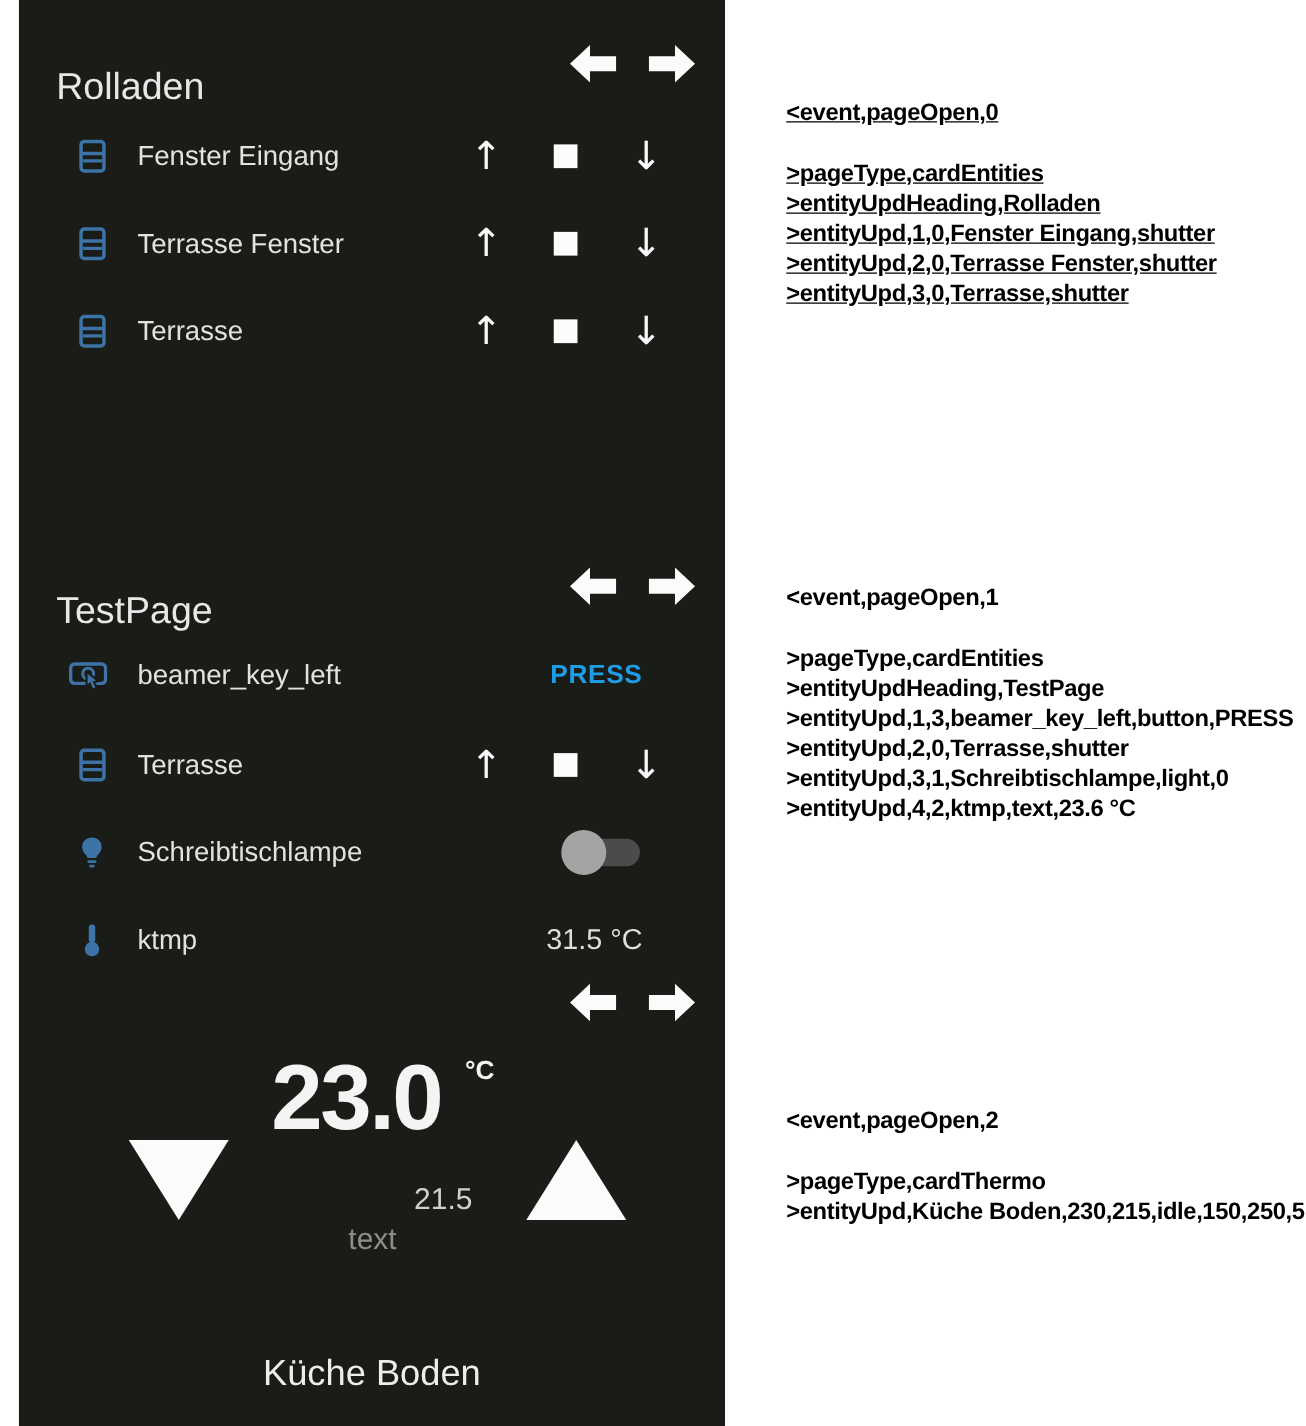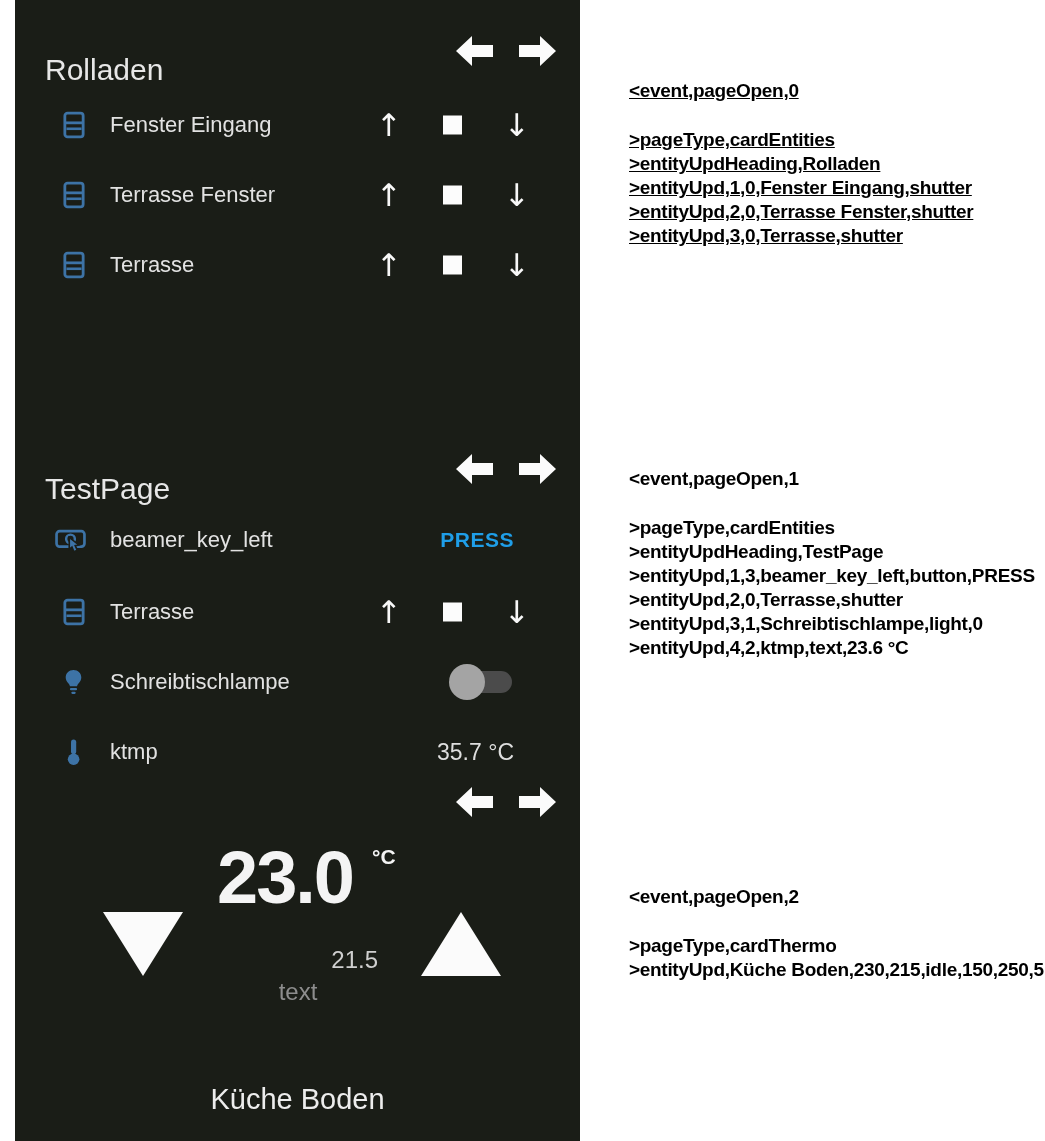--- a/index.html
+++ b/index.html
@@ -160,21 +160,21 @@
         <div class="toggle">
           <div class="knob"></div>
         </div>
       </div>
 
       <div class="row" style="top:320px;">
         <svg class="ent-icon" style="left:50px;" width="17" height="28" viewBox="0 0 16 27">
             <use href="#def-thermo"></use>
           </svg>
         <span class="ent-label">ktmp</span>
-        <span class="text-value">35.7 °C</span>
+        <span class="text-value">31.5 °C</span>
       </div>
     </section>
 
     <section class="card" style="top:760px;height:381px;">
       <svg class="nav-arrow" style="left:441px;top:27px;" viewBox="0 0 37 30">
           <use href="#def-arrow-left"></use>
         </svg>
       <svg class="nav-arrow" style="left:504px;top:27px;" viewBox="0 0 37 30">
           <use href="#def-arrow-right"></use>
         </svg>

